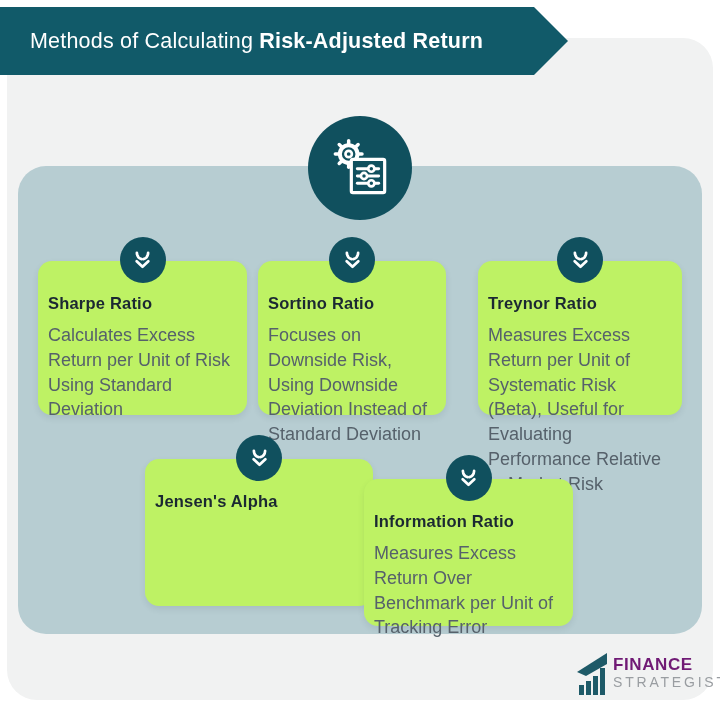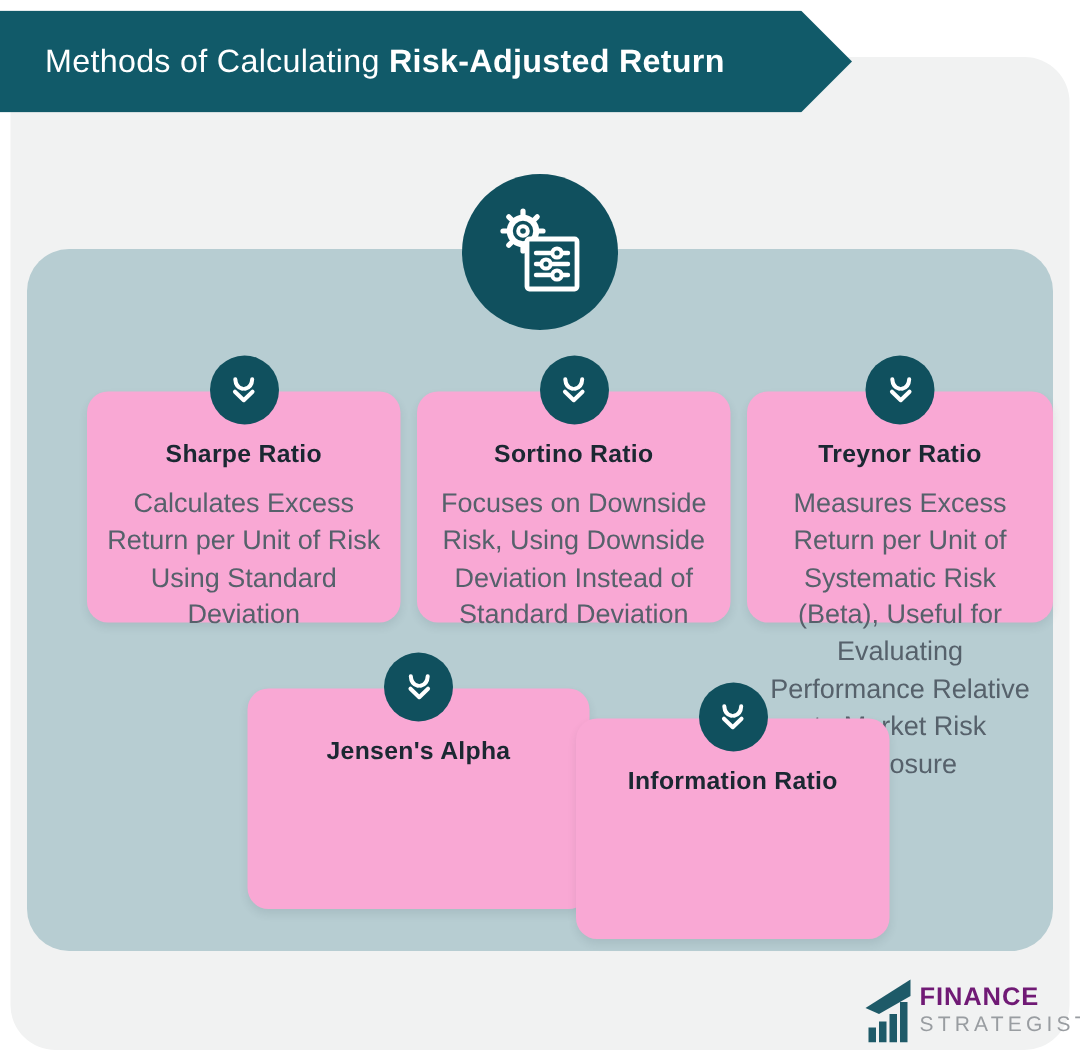--- a/index.html
+++ b/index.html
@@ -26,28 +26,27 @@
   .panel{
     position:absolute;left:18px;top:166px;width:684px;height:468px;
     background:#b7cdd2;border-radius:28px;z-index:2;
   }
   .hero{
     position:absolute;left:308px;top:116px;width:104px;height:104px;
     background:#10505e;border-radius:50%;
     display:flex;align-items:center;justify-content:center;z-index:5;
   }
   .card{
-    position:absolute;background:#f9a8d4;border-radius:14px;
+    position:absolute;background:#bef264;border-radius:14px;
     box-shadow:0 3px 6px rgba(40,60,70,.10);
-    z-index:3;text-align:center;box-sizing:border-box;
+    z-index:3;box-sizing:border-box;
     padding:30px 10px 10px 10px;
-    margin-left:20px;
   }
   .card-1{left:38px; top:261px;width:209px;height:154px;}
-  .card-2{left:258px;top:261px;width:209px;height:154px;}
+  .card-2{left:258px;top:261px;width:188px;height:154px;}
   .card-3{left:478px;top:261px;width:204px;height:154px;}
   .card-4{left:145px;top:459px;width:228px;height:147px;}
   .card-5{left:364px;top:479px;width:209px;height:147px;}
   .badge{
     position:absolute;left:50%;top:-24px;transform:translateX(-50%);
     width:46px;height:46px;border-radius:50%;background:#10505e;
     display:flex;align-items:center;justify-content:center;
   }
   .card-title{
     font-size:16.5px;font-weight:bold;color:#1b2832;
@@ -168,20 +167,21 @@
     <div class="badge">
       <svg width="27" height="27" viewBox="0 0 24 24">
         <g stroke="#ffffff" fill="none" stroke-width="2.4" stroke-linecap="round" stroke-linejoin="round">
           <path d="M7 5.2 C7.2 8.8 8.8 10.2 11.2 10.8"></path>
           <path d="M17 5.2 C16.8 8.8 15.2 10.2 12.8 10.8"></path>
           <path d="M6.8 12.6 L12 17.6 L17.2 12.6"></path>
         </g>
       </svg>
     </div>
     <div class="card-title">Information Ratio</div>
+    <div class="card-desc">Measures Excess Return Over Benchmark per Unit of Tracking Error</div>
   </div>
 
   <div class="logo">
     <svg width="34" height="44" viewBox="0 0 34 44">
       <g fill="#1e5a68">
         <polygon points="2,21 32,2 32,13 11,25"></polygon>
         <rect x="4" y="34" width="5" height="10"></rect>
         <rect x="11" y="30" width="5" height="14"></rect>
         <rect x="18" y="25" width="5" height="19"></rect>
         <rect x="25" y="17" width="5" height="27"></rect>

